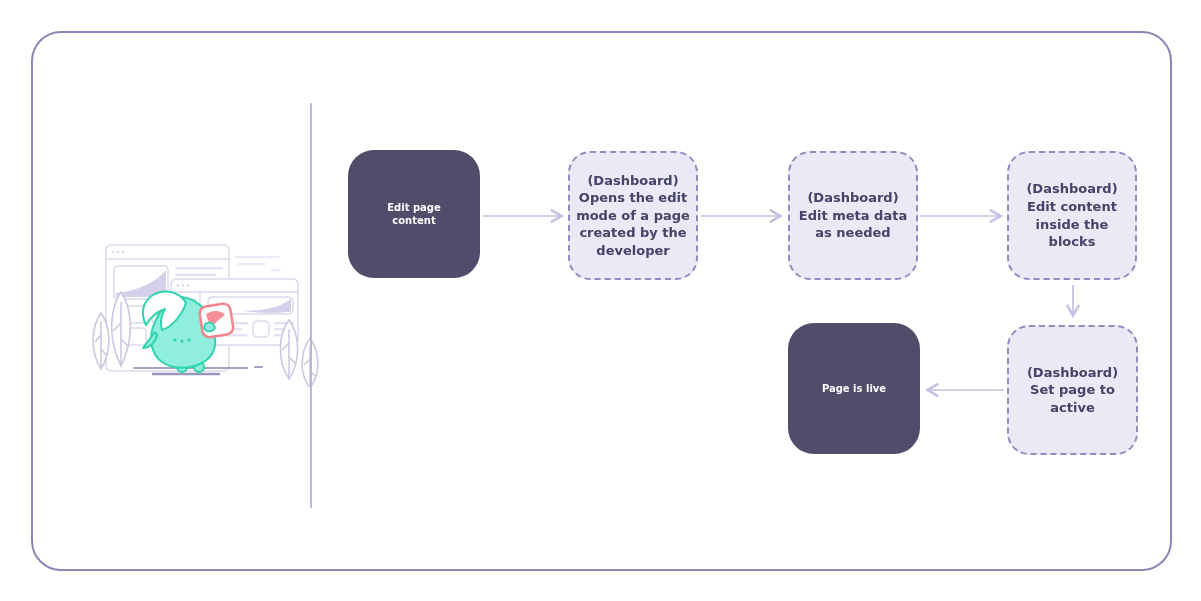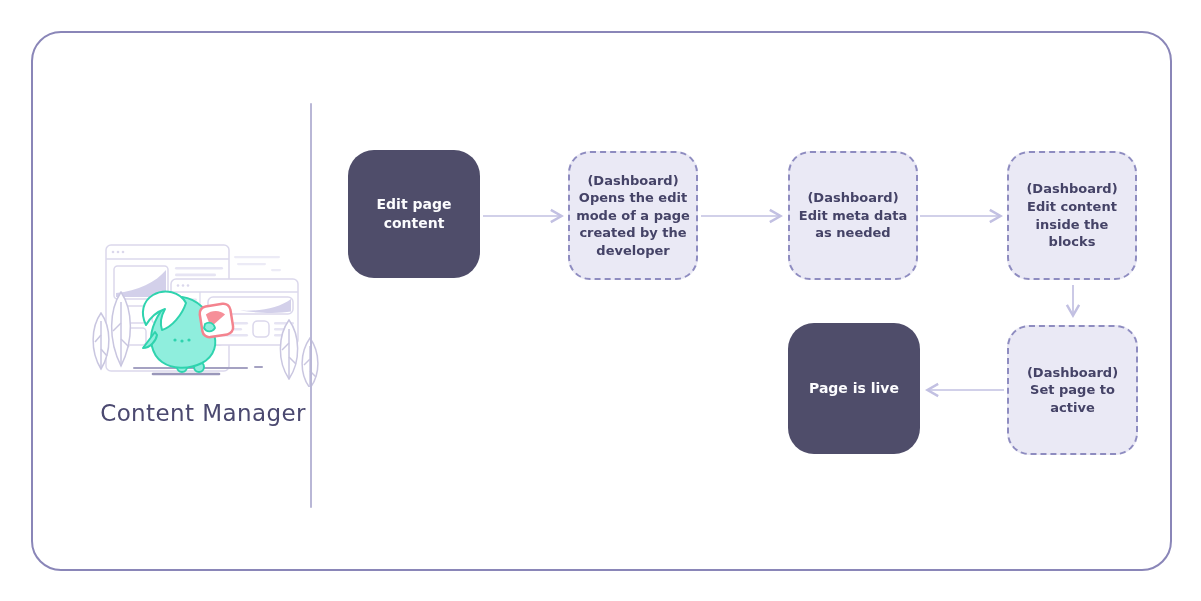--- a/index.html
+++ b/index.html
@@ -19,21 +19,21 @@
   .title{
     position:absolute;left:40px;top:367px;width:260px;text-align:center;
     font-size:23px;letter-spacing:0.4px;color:#4b4970;font-weight:500;
   }
   .node{
     position:absolute;display:flex;align-items:center;justify-content:center;
     text-align:center;box-sizing:border-box;
     font-size:13px;line-height:1.35;font-weight:bold;white-space:pre;
   }
   .node.solid{
-    background:#4f4d6a;color:#fcfcfe;border-radius:26px;font-size:14px;
+    background:#4f4d6a;color:#fcfcfe;border-radius:26px;font-size:10px;
   }
   .node.dashed{
     background:#eae9f5;color:#454367;border:2px dashed #8e8cc0;border-radius:22px;
   }
   .n1{left:348px;top:150px;width:132px;height:128px;}
   .n2{left:568px;top:151px;width:130px;height:129px;}
   .n3{left:788px;top:151px;width:130px;height:129px;}
   .n4{left:1007px;top:151px;width:130px;height:129px;}
   .n5{left:1007px;top:325px;width:131px;height:130px;}
   .n6{left:788px;top:323px;width:132px;height:131px;border-radius:28px;}
@@ -136,21 +136,20 @@
       <circle cx="94" cy="106" r="1.6" fill="#2fd3ae"></circle>
       <circle cx="101" cy="105" r="1.6" fill="#2fd3ae"></circle>
       <g transform="rotate(-9 128 86)">
         <rect x="113" y="70" width="31" height="31" rx="7" fill="#ffffff" stroke="#f4838e" stroke-width="2.5"></rect>
         <path d="M119,78 C126,74 134,76 138,81 L122,91 Z" fill="#f68f99"></path>
       </g>
       <path d="M117,89 C121,86 126,88 127,93 C124,98 118,97 116,93 Z" fill="#8feedd" stroke="#2fd3ae" stroke-width="1.8"></path>
     </g>
   </svg>
 
-  <div class="title">Content Manager</div>
 </div>
 
 <div class="divider"></div>
 
 <div class="node solid n1">Edit page
 content</div>
 <div class="node dashed n2">(Dashboard)
 Opens the edit
 mode of a page
 created by the

